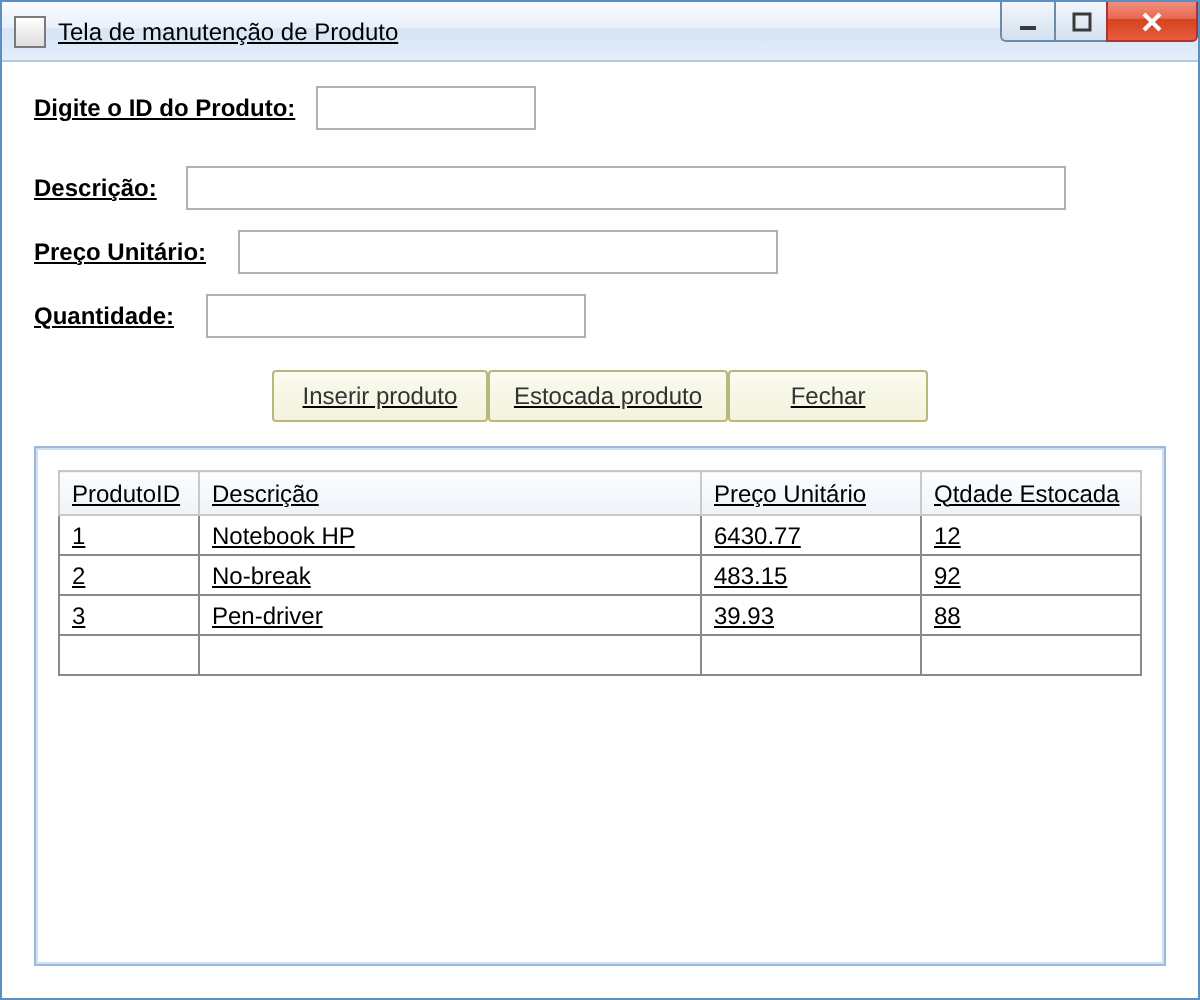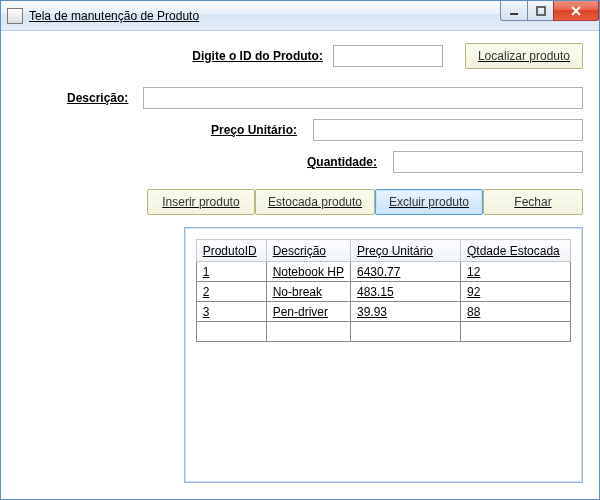--- a/index.html
+++ b/index.html
@@ -64,21 +64,20 @@
     border-color: #a33;
     border-bottom-right-radius: 3px;
     margin-right: 0;
   }
   .win-btn svg { display:block; }
   .client {
     flex: 1;
     padding: 12px 16px 16px 16px;
     display: flex;
     flex-direction: column;
-    align-items: flex-end;
   }
   .row {
     display: flex;
     align-items: center;
     margin-bottom: 10px;
     gap: 6px;
   }
   .label {
     font-weight: bold;
     font-size: 12px;
@@ -171,21 +170,20 @@
       </div>
     </div>
   </div>
 
   <div class="client">
 
     <div class="row">
       <span class="label id-label">Digite o ID do Produto:</span>
       <input class="text" style="width: 110px;" value="">
       <span style="width:10px"></span>
-      <button class="btn">Localizar produto</button>
     </div>
 
     <div style="height:8px"></div>
 
     <div class="row desc-row">
       <span class="label">Descrição:</span>
       <input class="text" style="width: 440px;" value="">
     </div>
 
     <div class="row price-row">
@@ -194,21 +192,20 @@
     </div>
 
     <div class="row qty-row">
       <span class="label">Quantidade:</span>
       <input class="text" style="width: 190px;" value="">
     </div>
 
     <div class="btn-row">
       <button class="btn">Inserir produto</button>
       <button class="btn">Estocada produto</button>
-      <button class="btn highlight">Excluir produto</button>
       <button class="btn" style="min-width:100px">Fechar</button>
     </div>
 
     <div class="grid-wrap">
       <table class="grid">
         <thead>
           <tr>
             <th style="width:70px">ProdutoID</th>
             <th>Descrição</th>
             <th style="width:110px">Preço Unitário</th>

